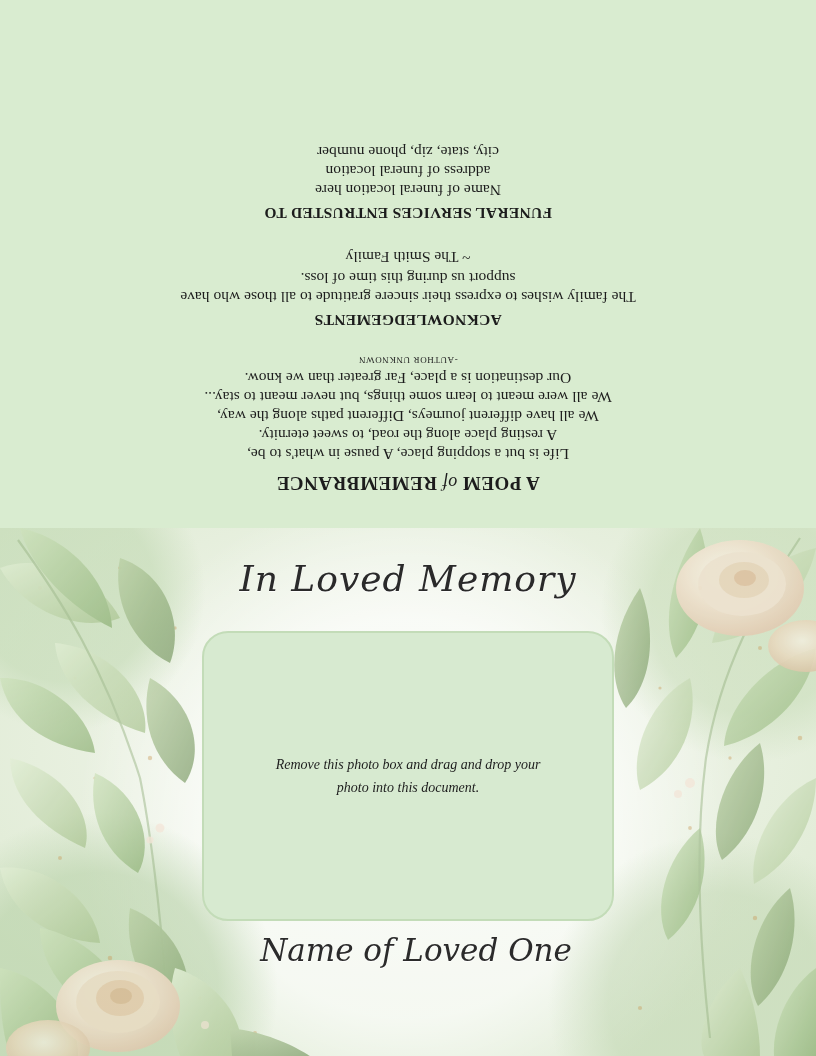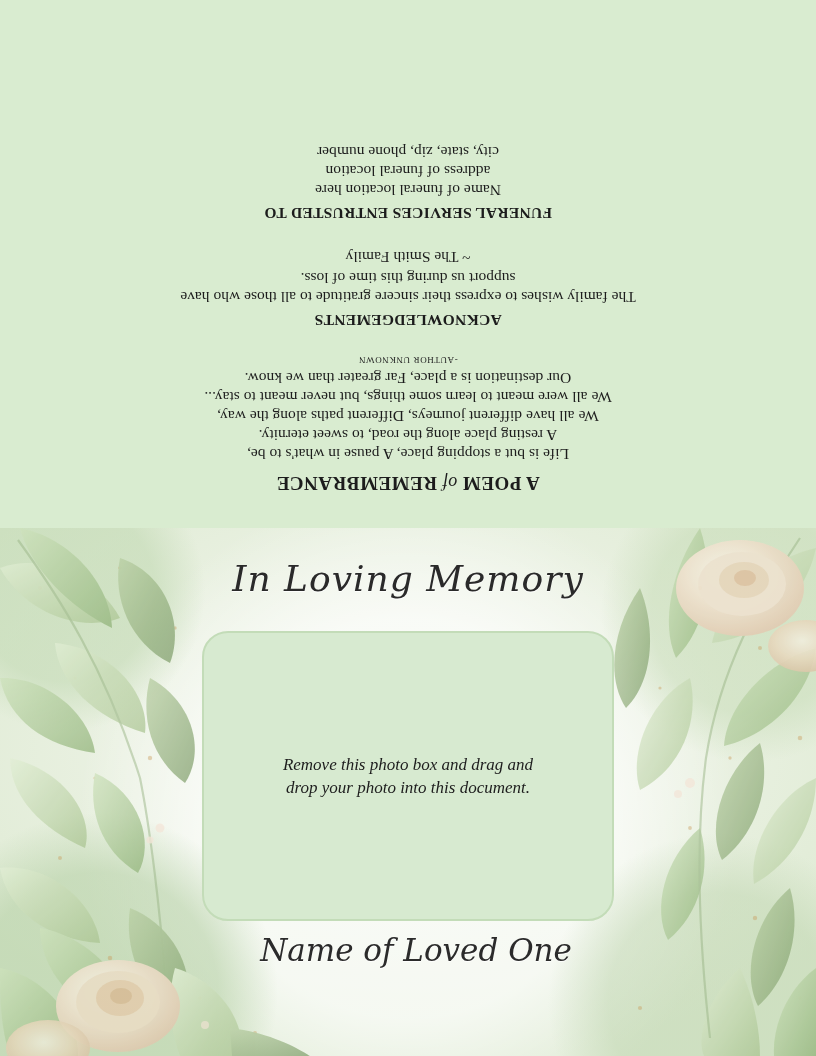--- a/index.html
+++ b/index.html
@@ -152,21 +152,21 @@
     display: flex;
     align-items: center;
     justify-content: center;
   }
   .photo-box p {
     margin: 9px;
     width: 280px;
     text-align: center;
     font-family: "Liberation Serif", serif;
     font-style: italic;
-    font-size: 17px;
+    font-size: 14px;
     line-height: 23px;
     color: #1d1d1d;
   }
   .loved-name {
     position: absolute;
     top: 404px;
     left: 0;
     width: 816px;
     text-align: center;
     font-family: "DejaVu Serif", serif;
@@ -323,21 +323,21 @@
 
       <g fill="#f4e2d4" opacity="0.8">
         <circle cx="690" cy="255" r="5"></circle>
           <circle cx="678" cy="266" r="4"></circle>
         <circle cx="160" cy="300" r="4.5"></circle>
           <circle cx="150" cy="312" r="3.6"></circle>
         <circle cx="205" cy="497" r="4"></circle>
       </g>
     </svg>
 
-    <div class="cover-title">In Loving Memory</div>
+    <div class="cover-title">In Loved Memory</div>
 
     <div class="photo-box">
       <p>Remove this photo box and drag and drop your photo into  this document.</p>
     </div>
 
     <div class="loved-name">Name of Loved One</div>
   </div>
 
 </div>
 

